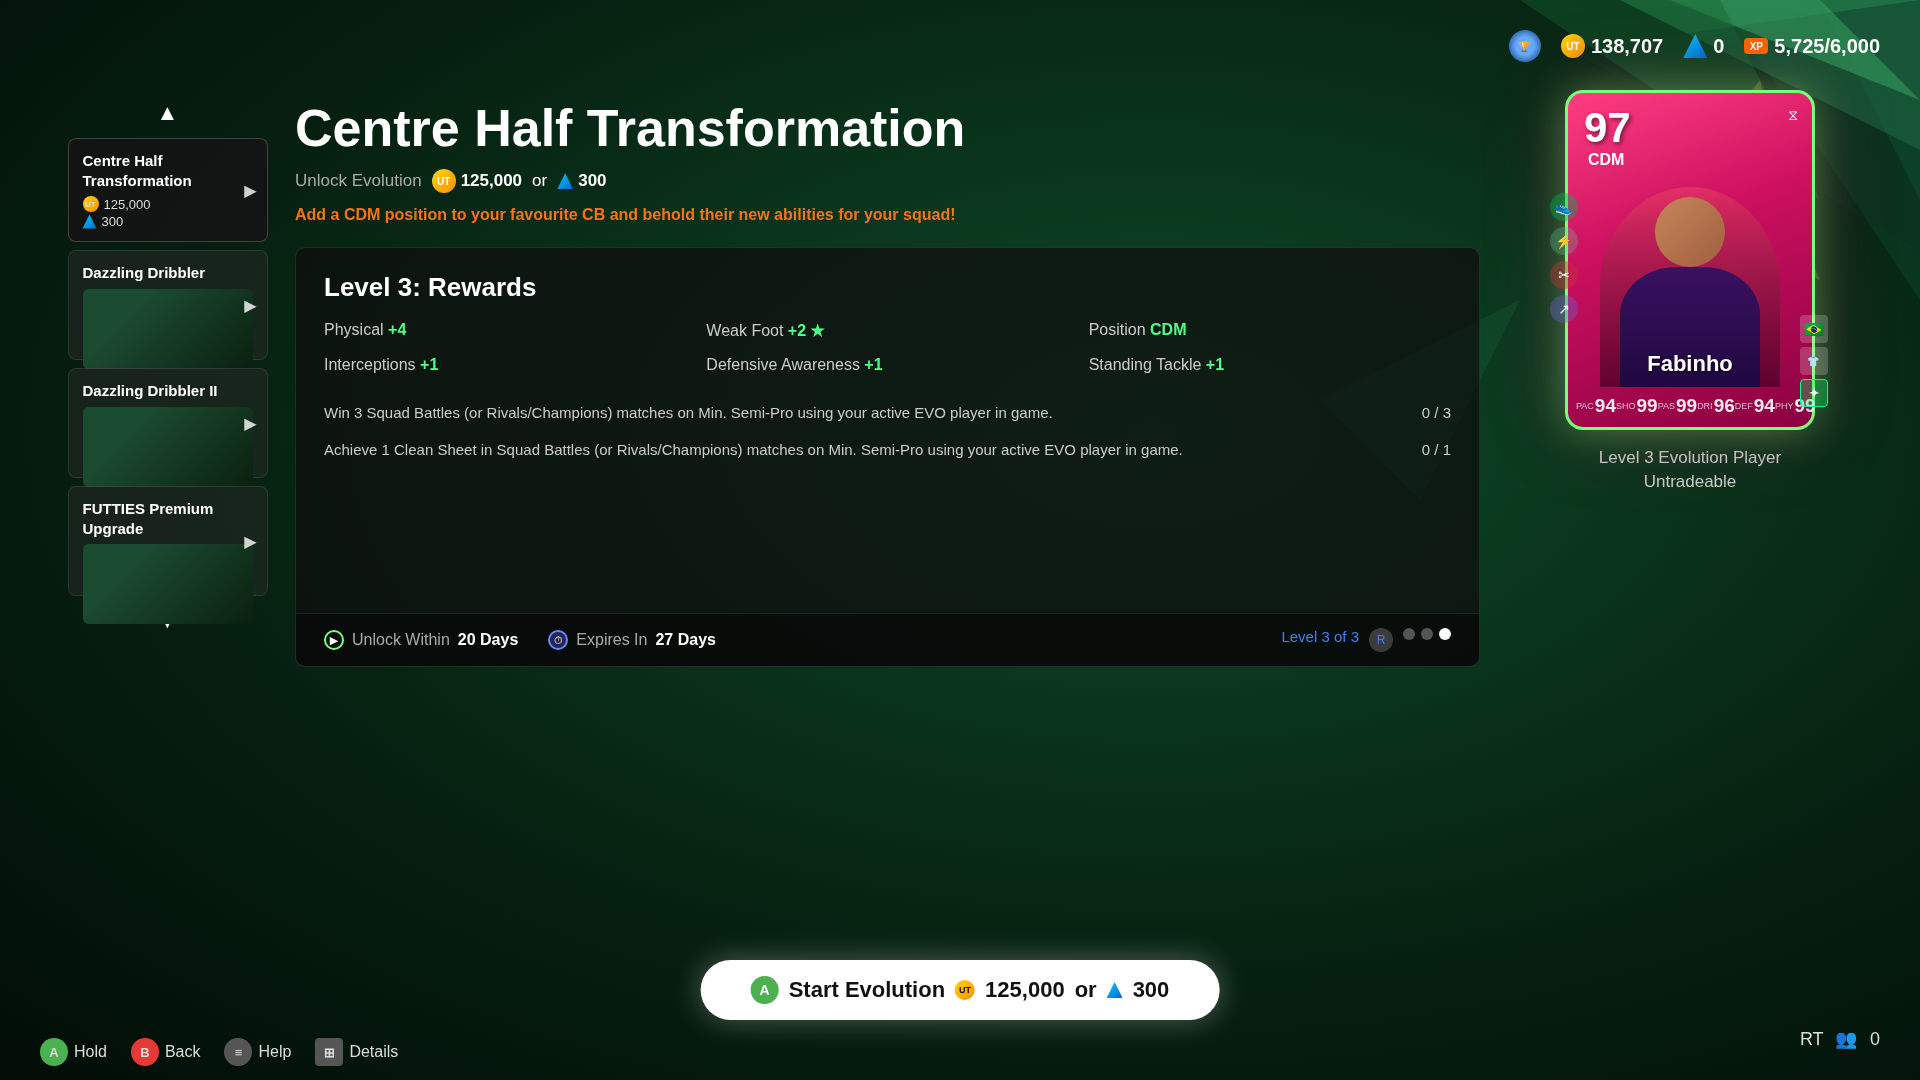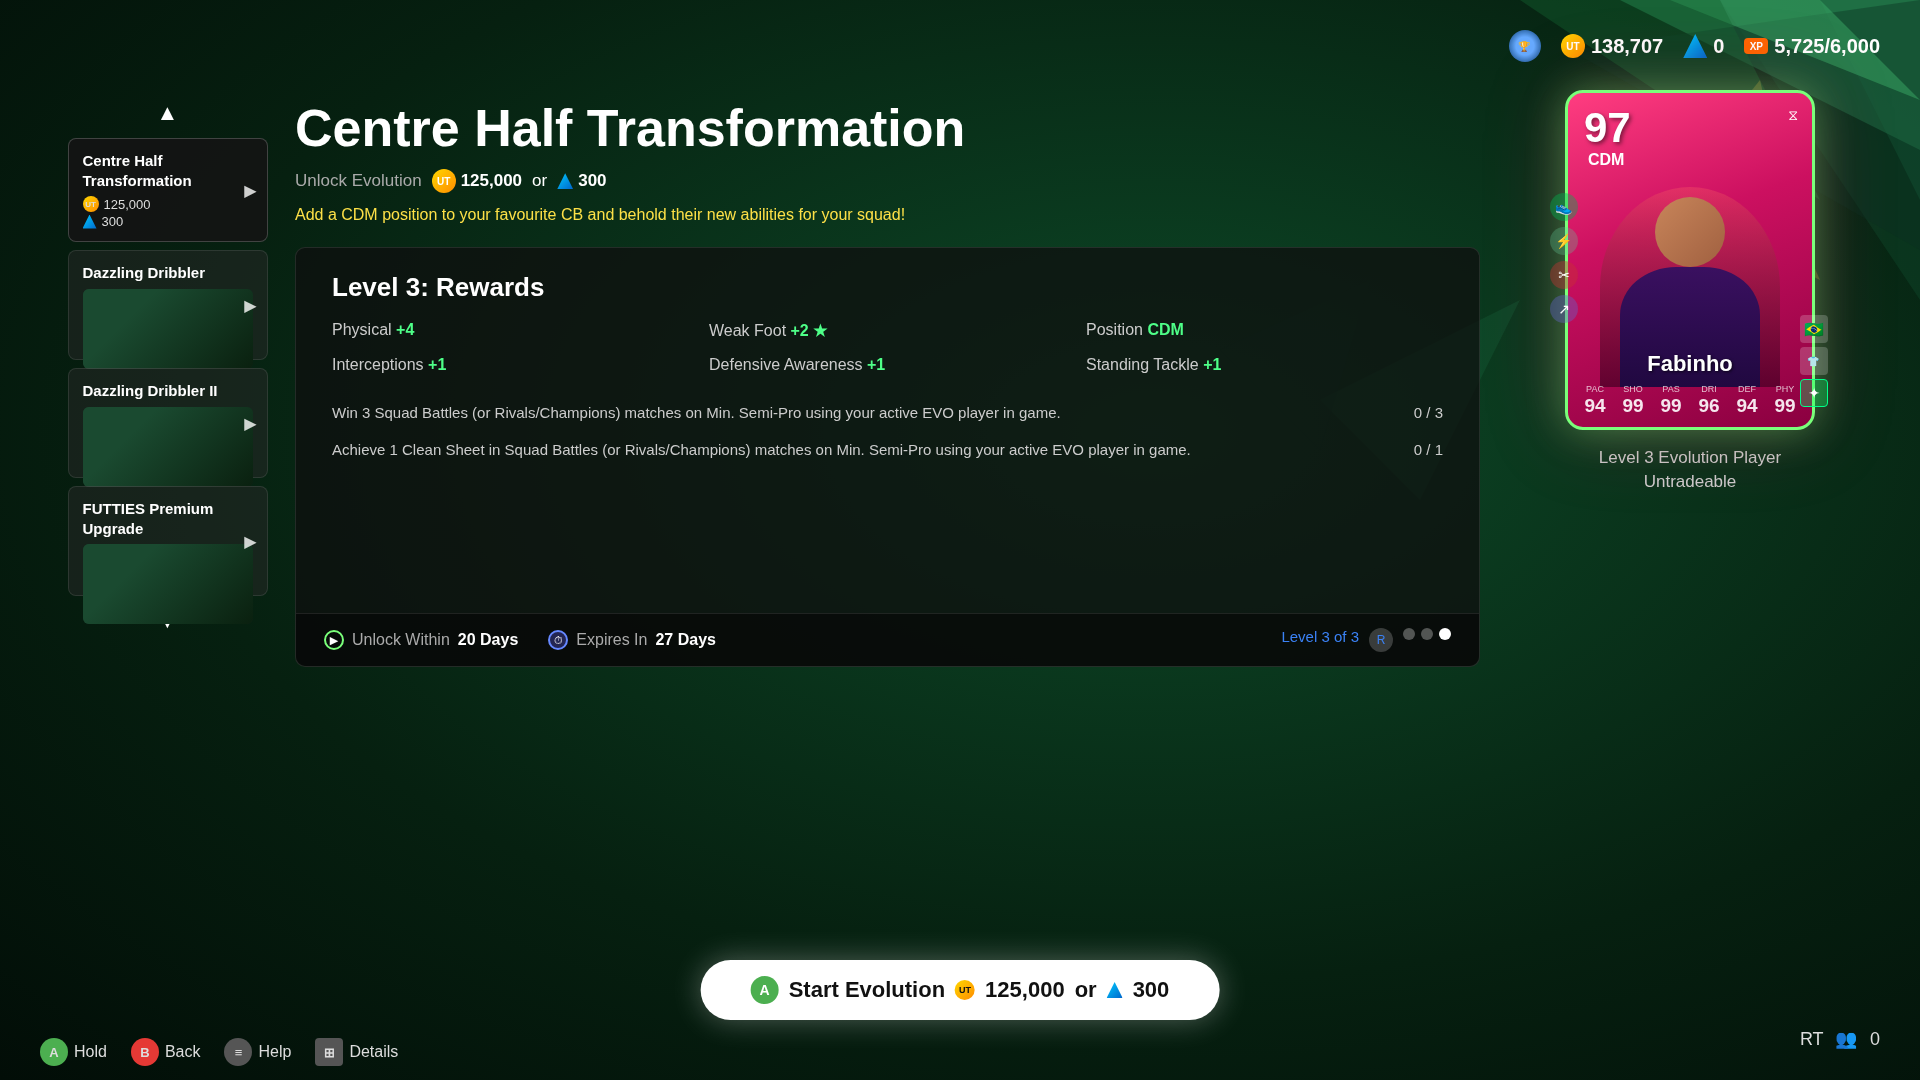--- a/index.html
+++ b/index.html
@@ -202,31 +202,32 @@
     .unlock-cost {
       display: flex;
       align-items: center;
       gap: 5px;
       color: white;
       font-weight: bold;
     }
 
     .description {
       font-size: 16px;
-      color: #fde047;
+      color: #f97316;
       margin-bottom: 20px;
       line-height: 1.5;
+      font-weight: bold;
     }
 
     
     .rewards-panel {
       background: rgba(15, 15, 15, 0.75);
       border: 1px solid rgba(255,255,255,0.1);
       border-radius: 10px;
-      padding: 24px 36px;
+      padding: 24px 28px;
       min-height: 420px;
       position: relative;
     }
 
     .panel-section-title {
       font-size: 26px;
       font-weight: bold;
       color: white;
       margin-bottom: 18px;
     }
@@ -503,21 +504,21 @@
       left: 8px;
       right: 8px;
       display: flex;
       justify-content: space-around;
       font-size: 11px;
       color: rgba(255,255,255,0.9);
     }
 
     .card-stat {
       display: flex;
-      flex-direction: column;
+      flex-direction: row;
       align-items: center;
       gap: 1px;
     }
 
     .card-stat-label {
       font-size: 9px;
       opacity: 0.8;
     }
 
     .card-stat-value {

